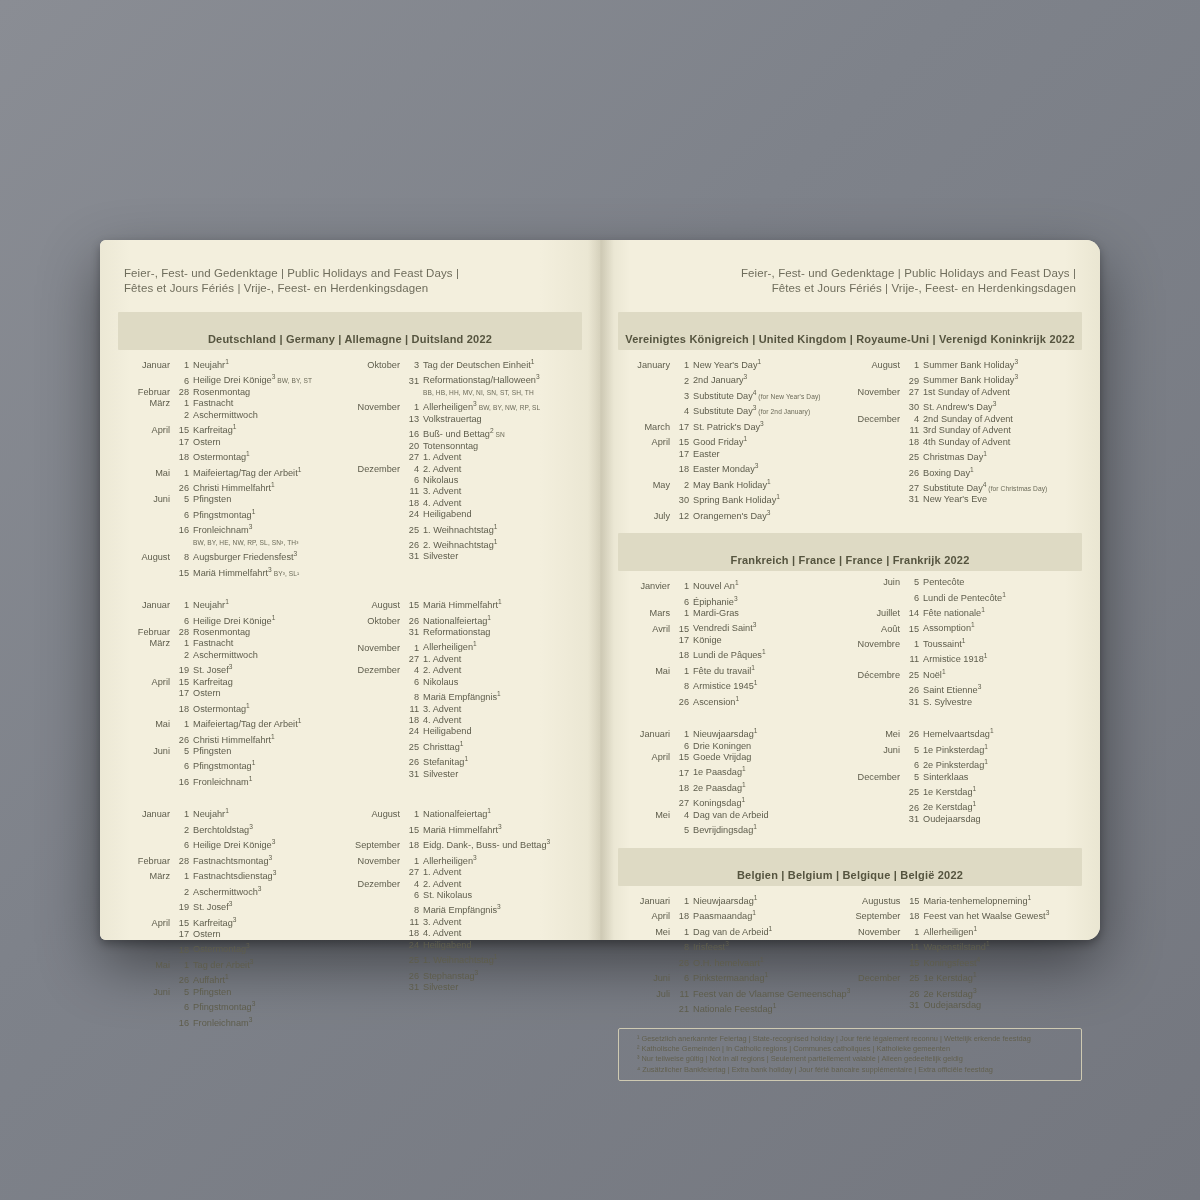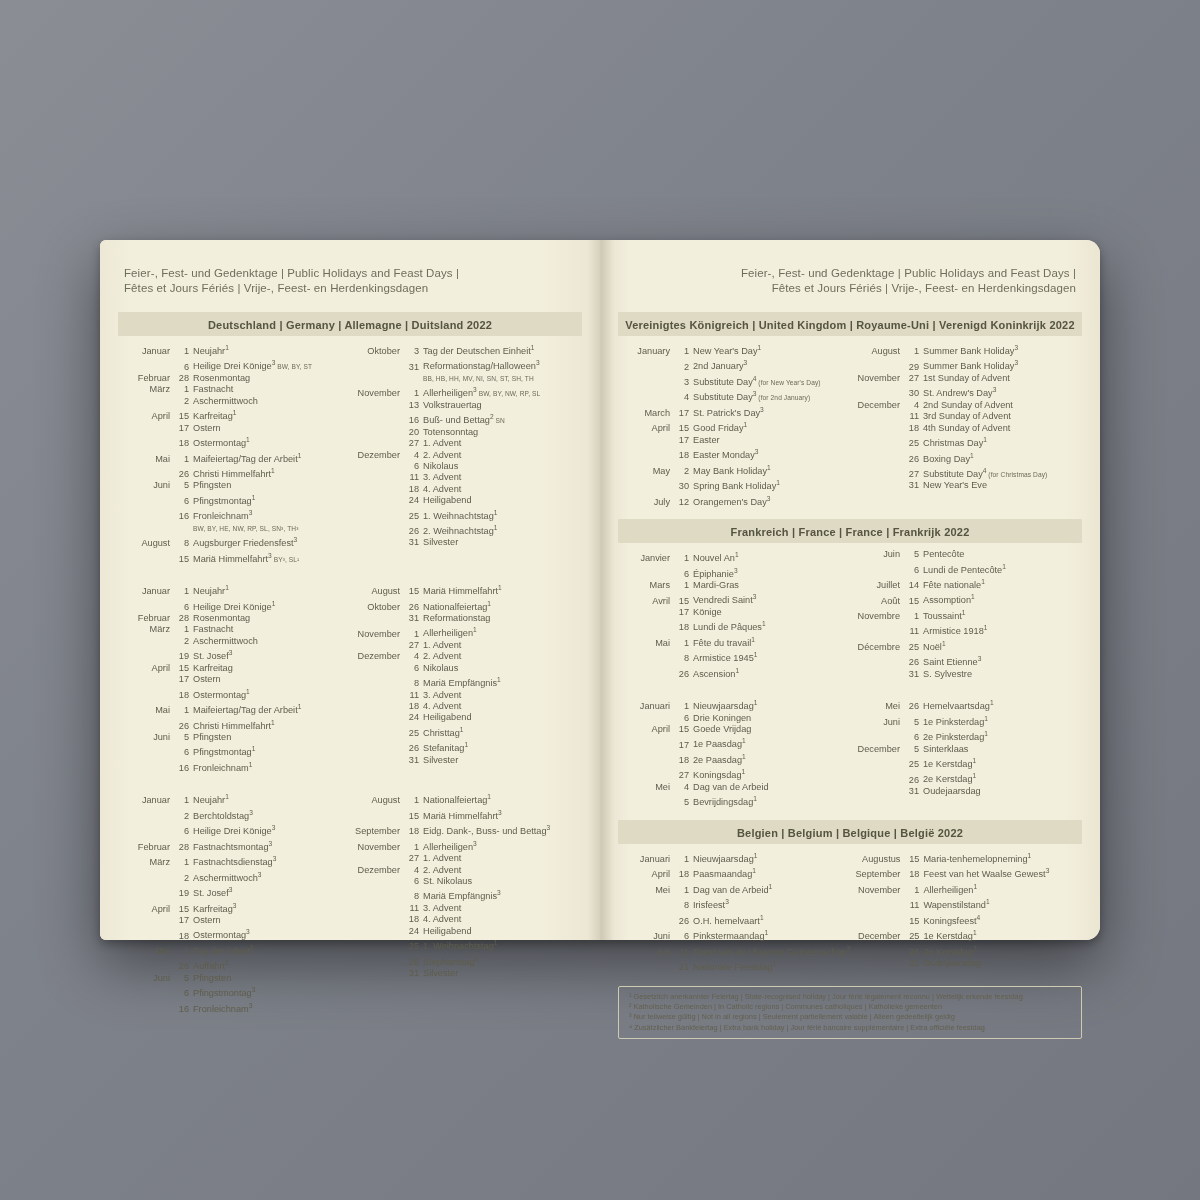--- a/index.html
+++ b/index.html
@@ -34,34 +34,34 @@
   }
   .pagehead{
     font-size:11.5px;line-height:15px;color:#6f6d5c;letter-spacing:.1px;
     margin:0 0 16px 6px;
   }
   .pagehead.r{text-align:right;margin-right:6px;}
   .section{margin-bottom:11px;}
   .sec-title{
     background:#dedac4;color:#55543f;
     font-size:11px;font-weight:bold;letter-spacing:.2px;
-    text-align:center;padding:7px 4px 5px;
+    text-align:center;padding:21px 4px 5px;
     border-radius:1px;
   }
   .cols{display:flex;padding:6px 2px 0 2px;}
   .col{flex:1 1 50%;}
   .row{display:flex;align-items:baseline;font-size:9.2px;line-height:11.4px;color:#5e5d4c;}
   .mon{width:50px;text-align:right;padding-right:4px;white-space:nowrap;color:#5e5d4c;}
   .day{width:15px;text-align:right;padding-right:4px;}
   .nm{flex:1;white-space:nowrap;overflow:hidden;}
   sup{font-size:6.6px;vertical-align:super;}
   .reg{font-size:6.6px;letter-spacing:.1px;color:#6b6a58;}
   .legend{
     border:1px solid #cfcab2;border-radius:2px;
-    padding:5px 10px;margin-top:12px;font-size:7.4px;line-height:10.4px;color:#62604f;
+    padding:5px 18px;margin-top:12px;font-size:7.4px;line-height:10.4px;color:#62604f;
   }
   .legend div{white-space:nowrap;}
 </style>
 </head>
 <body>
 
 <div class="scene">
   <div class="book">
 
     <div class="page left">

